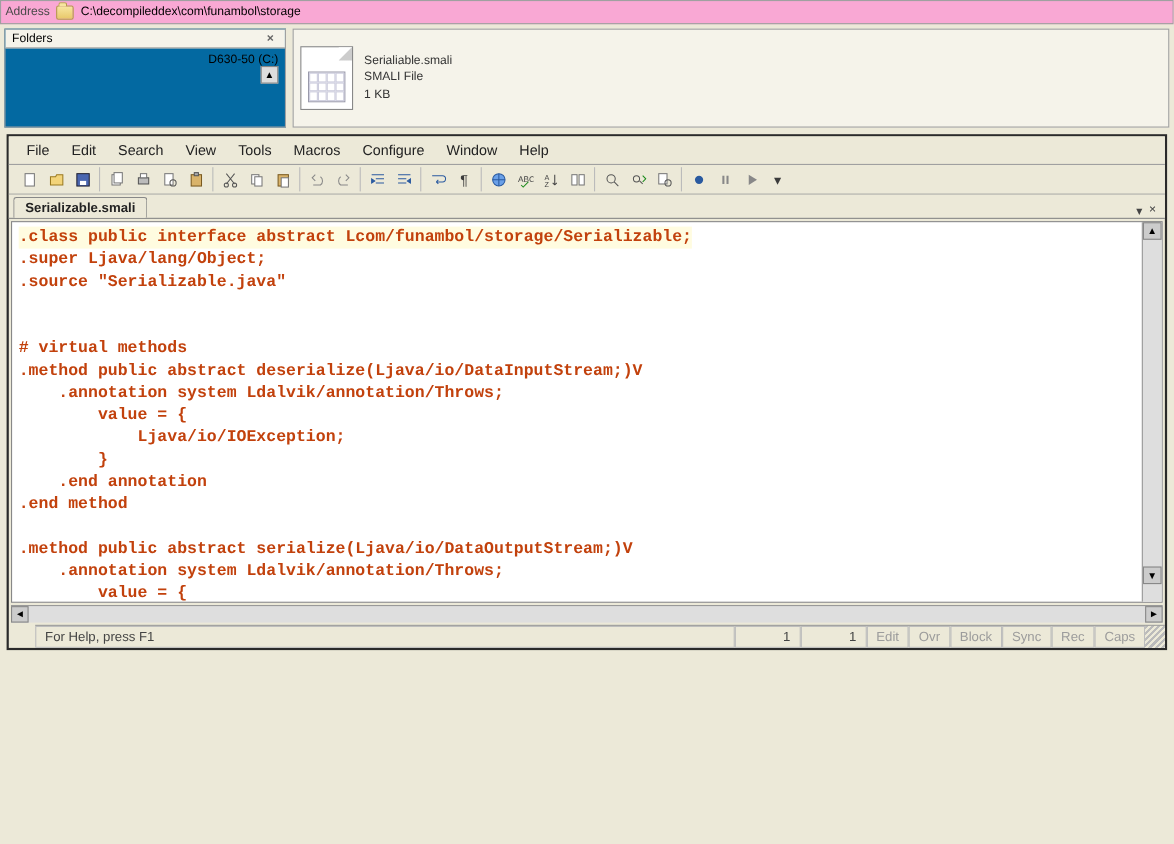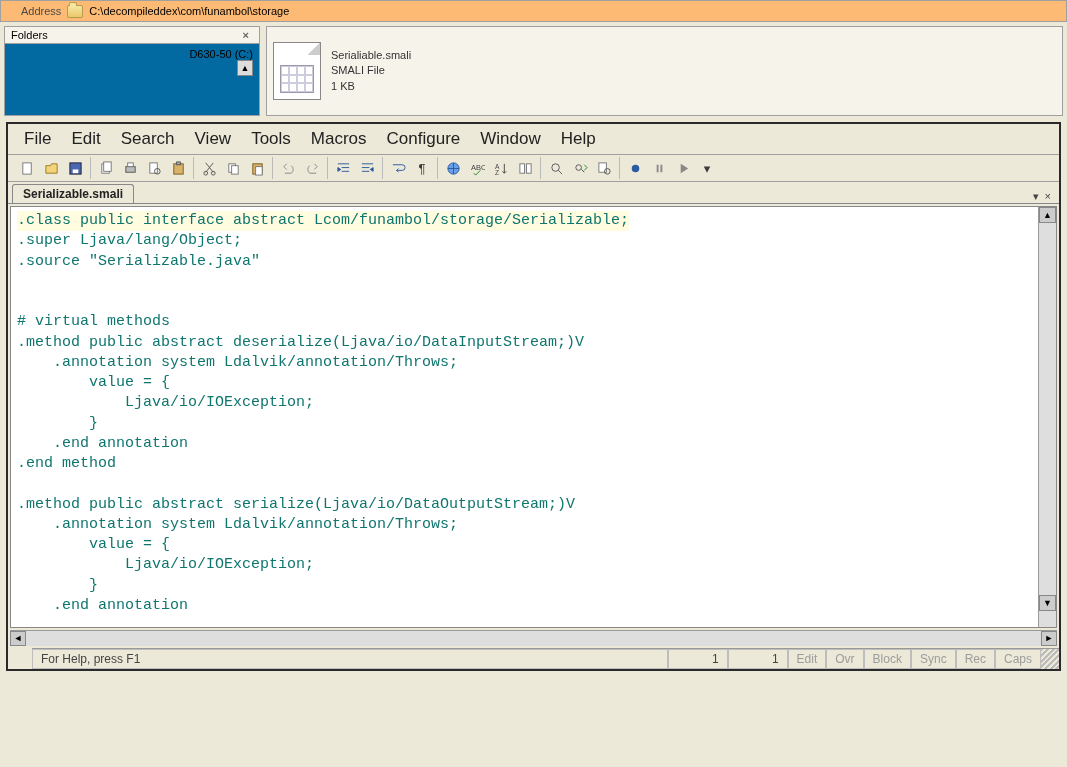--- a/index.html
+++ b/index.html
@@ -7,24 +7,24 @@
   font-family: Tahoma, Arial, sans-serif;
   font-size: 11px;
   background: #ece9d8;
   width: 1067px;
   height: 767px;
   overflow: hidden;
 }
 .addr-bar {
   display: flex;
   align-items: center;
-  background: #fdba74;
+  background: #f9a8d4;
   border: 1px solid #a0a0a0;
   height: 22px;
-  padding: 0 20px;
+  padding: 0 4px;
   gap: 6px;
 }
 .addr-label { color: #4a4a4a; }
 .folder-ico {
   width: 16px; height: 13px;
   background: linear-gradient(#f7e6a0,#e8c86a);
   border: 1px solid #b59b4a;
   border-radius: 2px;
   position: relative;
 }
@@ -99,21 +99,21 @@
 }
 .tp-title-left { display:flex; align-items:center; gap:6px; }
 .tp-appico {
   width:16px;height:16px;background:#fff;border:1px solid #90a0c0;display:inline-block;
 }
 .tp-winbtns { display:flex; gap:2px; }
 .tp-winbtn { width:20px;height:18px;background:#d6d3ce;border:1px solid #222;color:#000;font-weight:bold;text-align:center;line-height:16px;font-family:Arial;font-size:12px; }
 .tp-menu {
   background:#ece9d8; border-bottom:1px solid #a0a0a0;
   display:flex; gap:0; padding:2px 6px;
-  font-size:17px; color:#222;
+  font-size:13px; color:#222;
 }
 .tp-menu span { padding:3px 10px; }
 .tp-toolbar {
   background:#ece9d8;border-bottom:1px solid #a0a0a0;
   display:flex;align-items:center;gap:0;padding:2px 4px;
 }
 .tp-toolbar .grp { display:flex; gap:2px; padding:0 4px; border-right:1px solid #bbb;}
 .tp-btn {
   width:22px;height:22px;border:1px solid transparent;
   display:flex;align-items:center;justify-content:center;font-size:13px;color:#3b3b3b;
@@ -123,23 +123,24 @@
   background:#ece9d8;border-bottom:1px solid #888;display:flex;align-items:flex-end;justify-content:space-between;
   padding:2px 4px 0 4px;
 }
 .tp-tab {
   background:#ece9d8;border:1px solid #888;border-bottom:none;padding:2px 10px;font-weight:bold;color:#222;
   border-radius:3px 3px 0 0;font-size:12px;
 }
 .tp-tabclose { display:flex;gap:6px;color:#444;font-size:11px;padding-right:4px; }
 .editor-wrap { display:flex; background:#fff; border:1px solid #888; margin:2px;}
 .editor {
-  flex:1; font-family:"Courier New",monospace;font-size:15px;color:#0f766e;
+  flex:1; font-family:"Courier New",monospace;font-size:15px;color:#c2410c;
   padding:4px 6px; white-space:pre; overflow:hidden; line-height:1.35;
-  height: 420px;
+  height: 345px;
+  font-weight: bold;
 }
 .editor .hl { background:#fffce0; display:inline-block; }
 .editor-scroll { width:18px;background:#dedede;border-left:1px solid #999;position:relative;}
 .editor-scroll .up,.editor-scroll .dn{height:16px;background:#ccc;border:1px solid #888;text-align:center;font-size:9px;line-height:14px;}
 .editor-scroll .dn{position:absolute;bottom:16px;left:0;right:0;}
 .editor-hscroll{height:16px;background:#dedede;border-top:1px solid #999;margin:0 2px 2px 2px;display:flex;}
 .editor-hscroll .l,.editor-hscroll .r{width:16px;background:#ccc;border:1px solid #888;text-align:center;font-size:9px;line-height:12px;}
 .editor-hscroll .sp{flex:1;}
 .editor-hscroll .r{margin-left:auto;}
 .statusbar {

